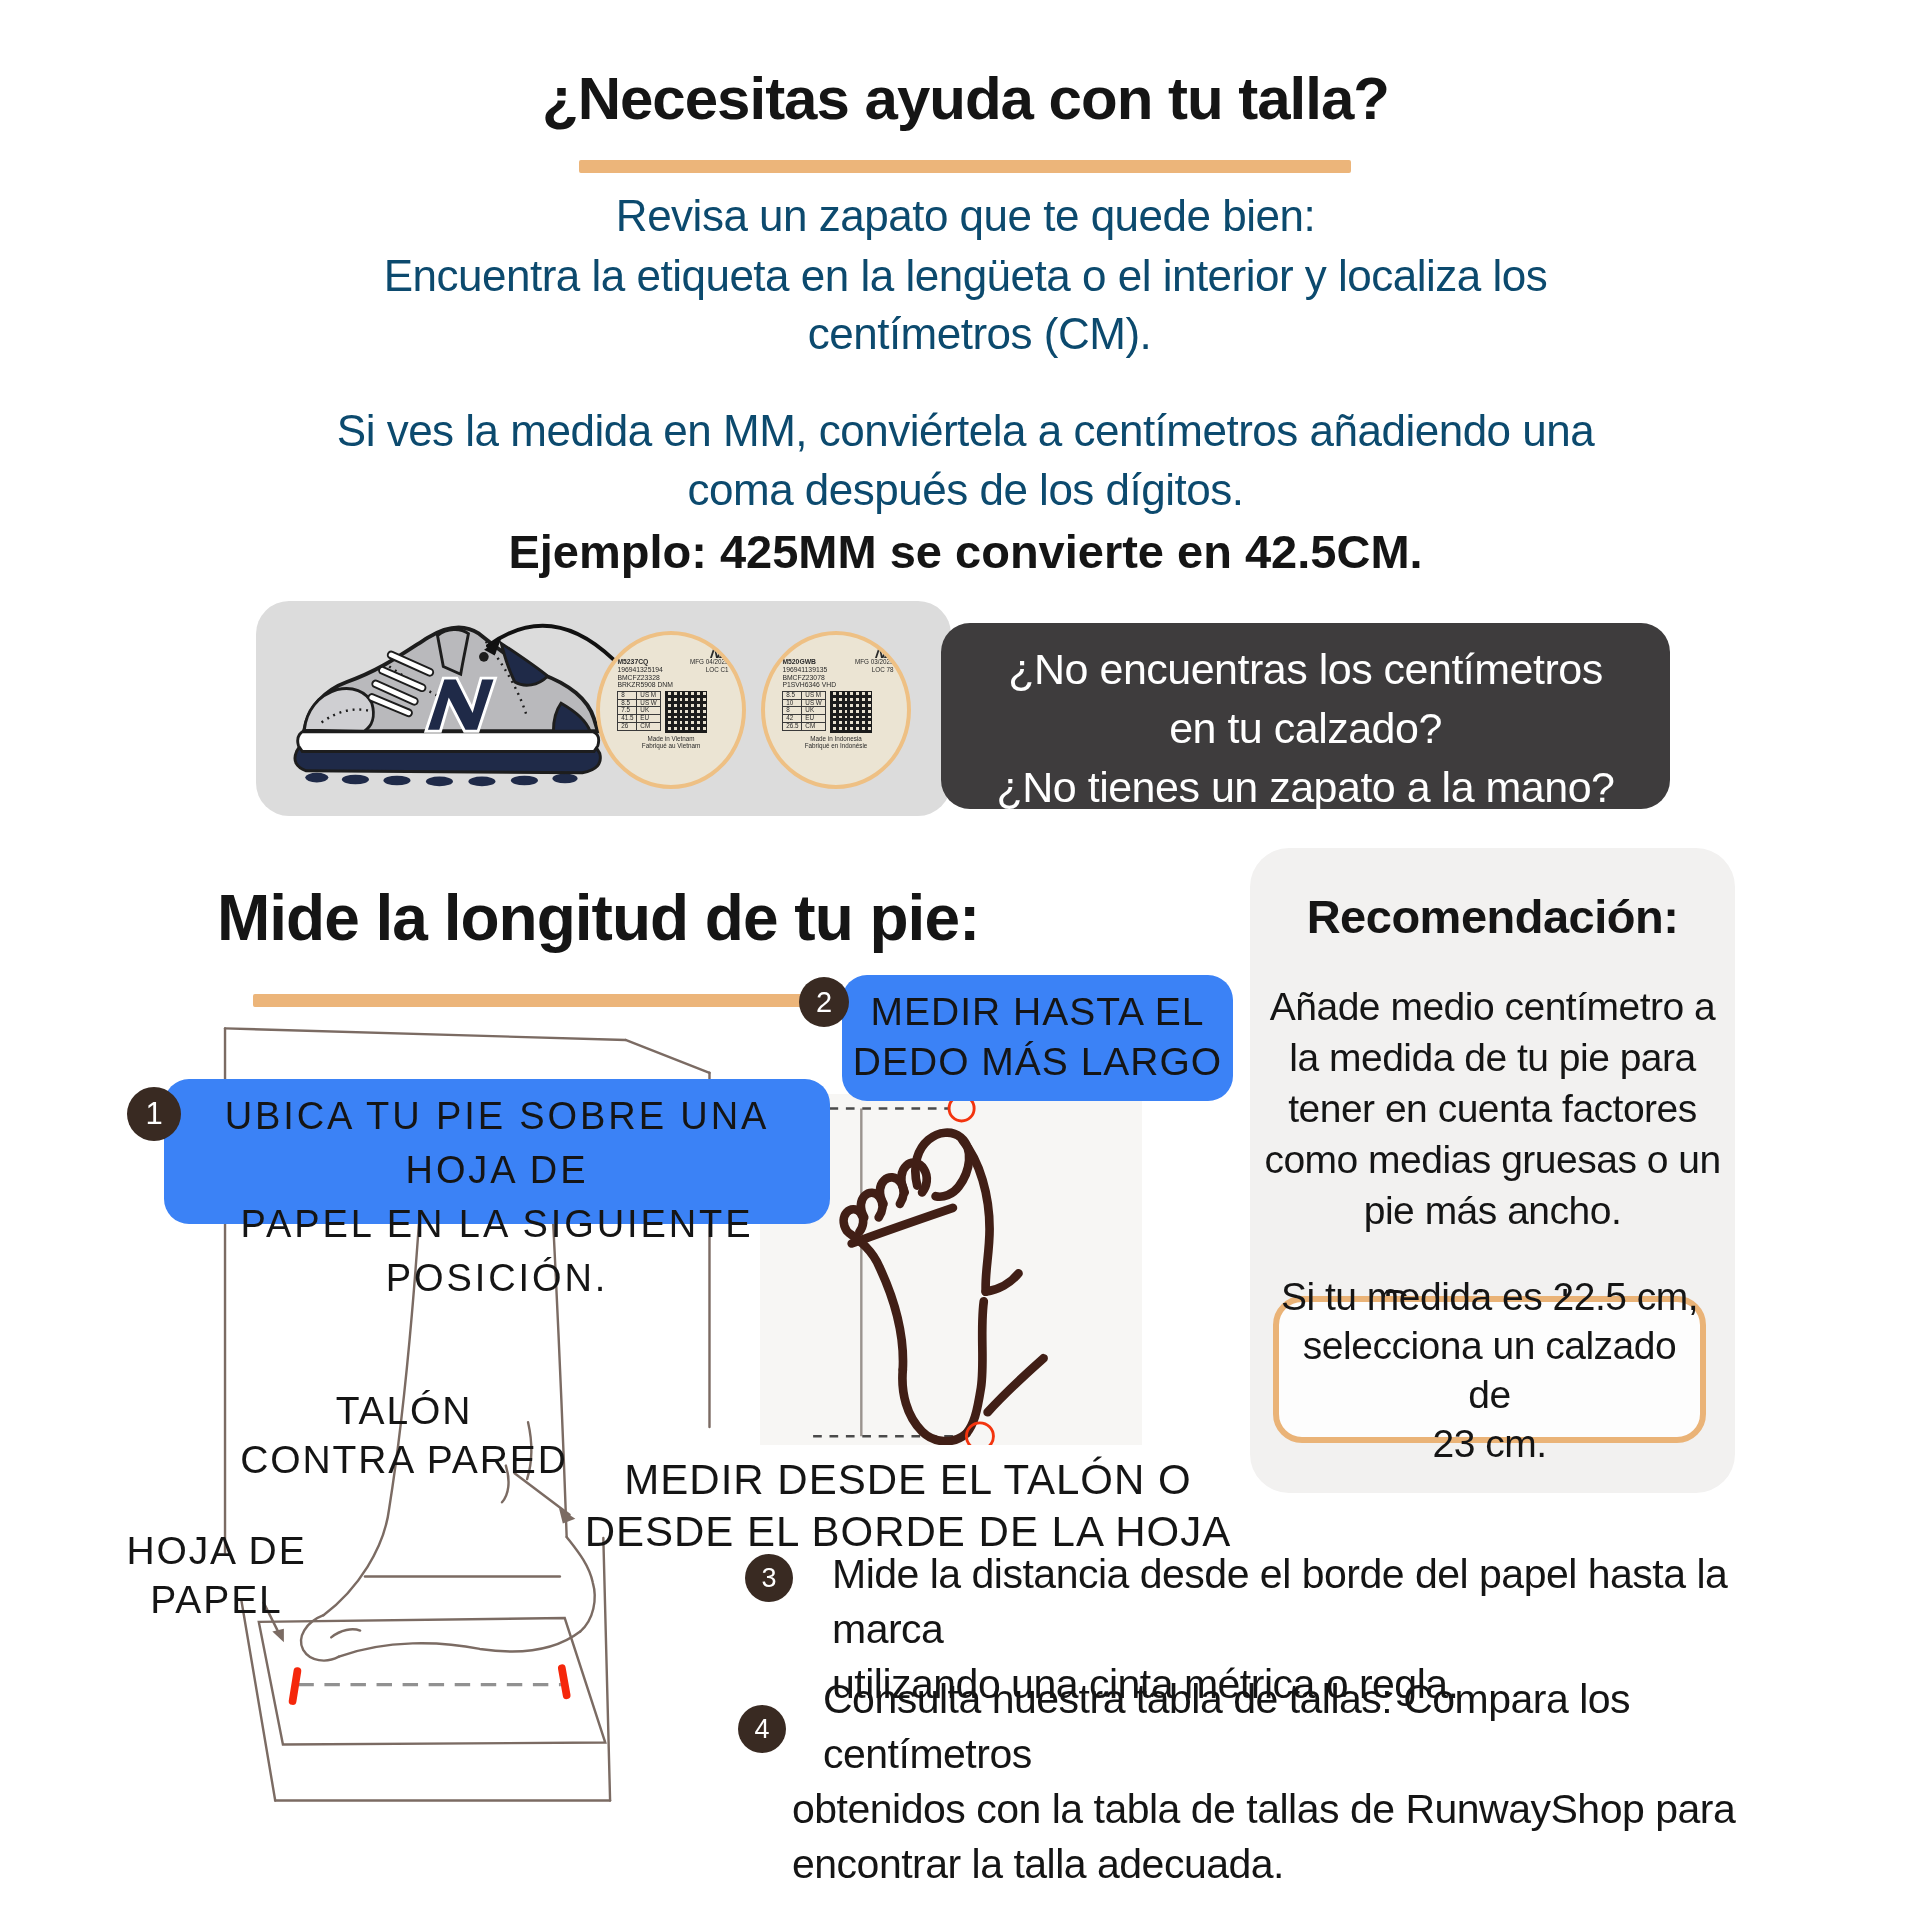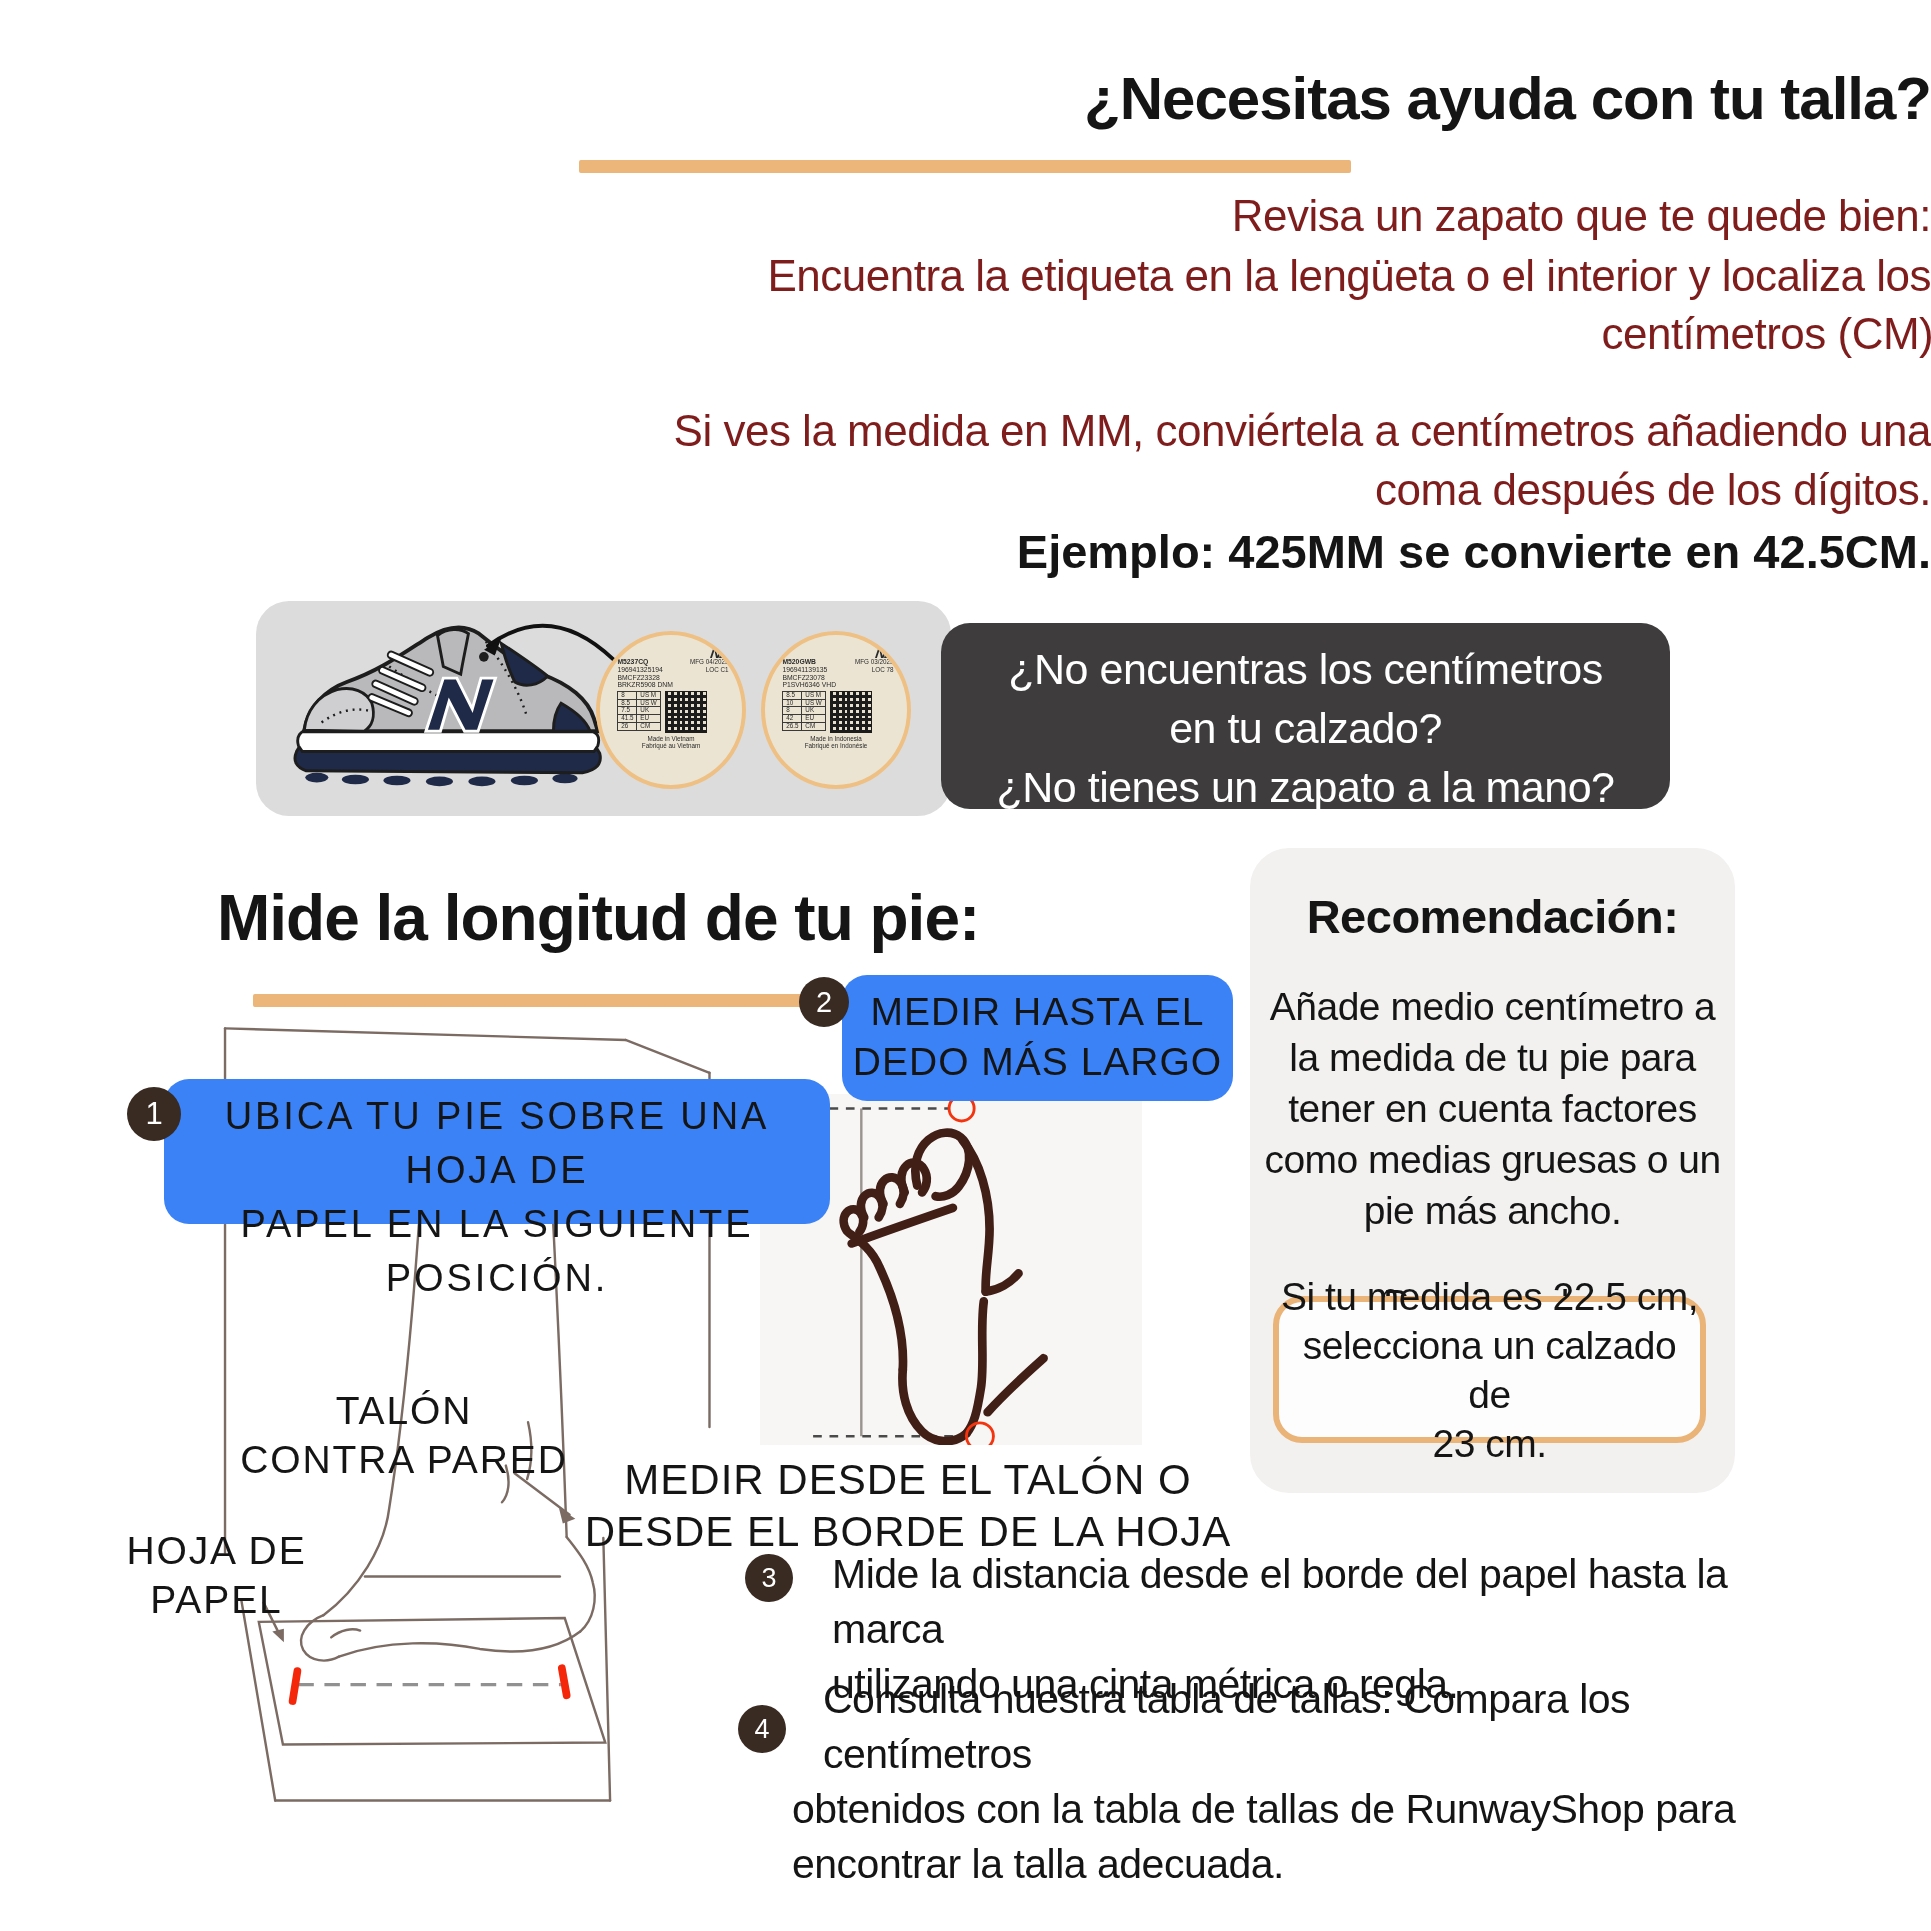--- a/index.html
+++ b/index.html
@@ -1,24 +1,24 @@
 <!DOCTYPE html>
 <html><head>
 <meta charset="utf-8">
 <style>
   html,body{margin:0;padding:0;background:#ffffff;}
   .canvas{position:relative;width:1931px;height:1931px;background:#ffffff;overflow:hidden;
           font-family:"Liberation Sans",sans-serif;color:#151515;}
   .abs{position:absolute;}
-  .ctr{text-align:right;}
+  .ctr{text-align:center;}
   
   .title{left:0;top:64px;width:1931px;font-size:60px;font-weight:700;letter-spacing:-1px;}
   .divider{height:12.6px;background:#ecb57a;border-radius:1.9px;}
   .d1{left:579px;top:160px;width:772px;}
-  .pline{left:0;width:1931px;font-size:44px;letter-spacing:-0.5px;color:#7f1d1d;}
+  .pline{left:0;width:1931px;font-size:44px;letter-spacing:-0.5px;color:#0c4a6e;}
   .i1{top:191px;} .i2{top:251px;} .i3{top:309px;margin-left:14px;}
   .m1{top:406px;} .m2{top:465px;}
   .example{left:0;top:524px;width:1931px;font-size:47px;font-weight:700;}
   
   .shoe-box{left:256px;top:601px;width:695px;height:215px;background:#dcdcdc;border-radius:33px;}
   .oval{position:absolute;top:30px;width:150px;height:158px;border-radius:50%;
         background:#ebe4d3;border:4.8px solid #eec084;overflow:hidden;box-sizing:border-box;
         color:#2a2a2a;}
   .oval1{left:340px;} .oval2{left:505px;}
   .lab-top{display:flex;justify-content:space-between;padding:15.4px 13.5px 0 17.4px;}

